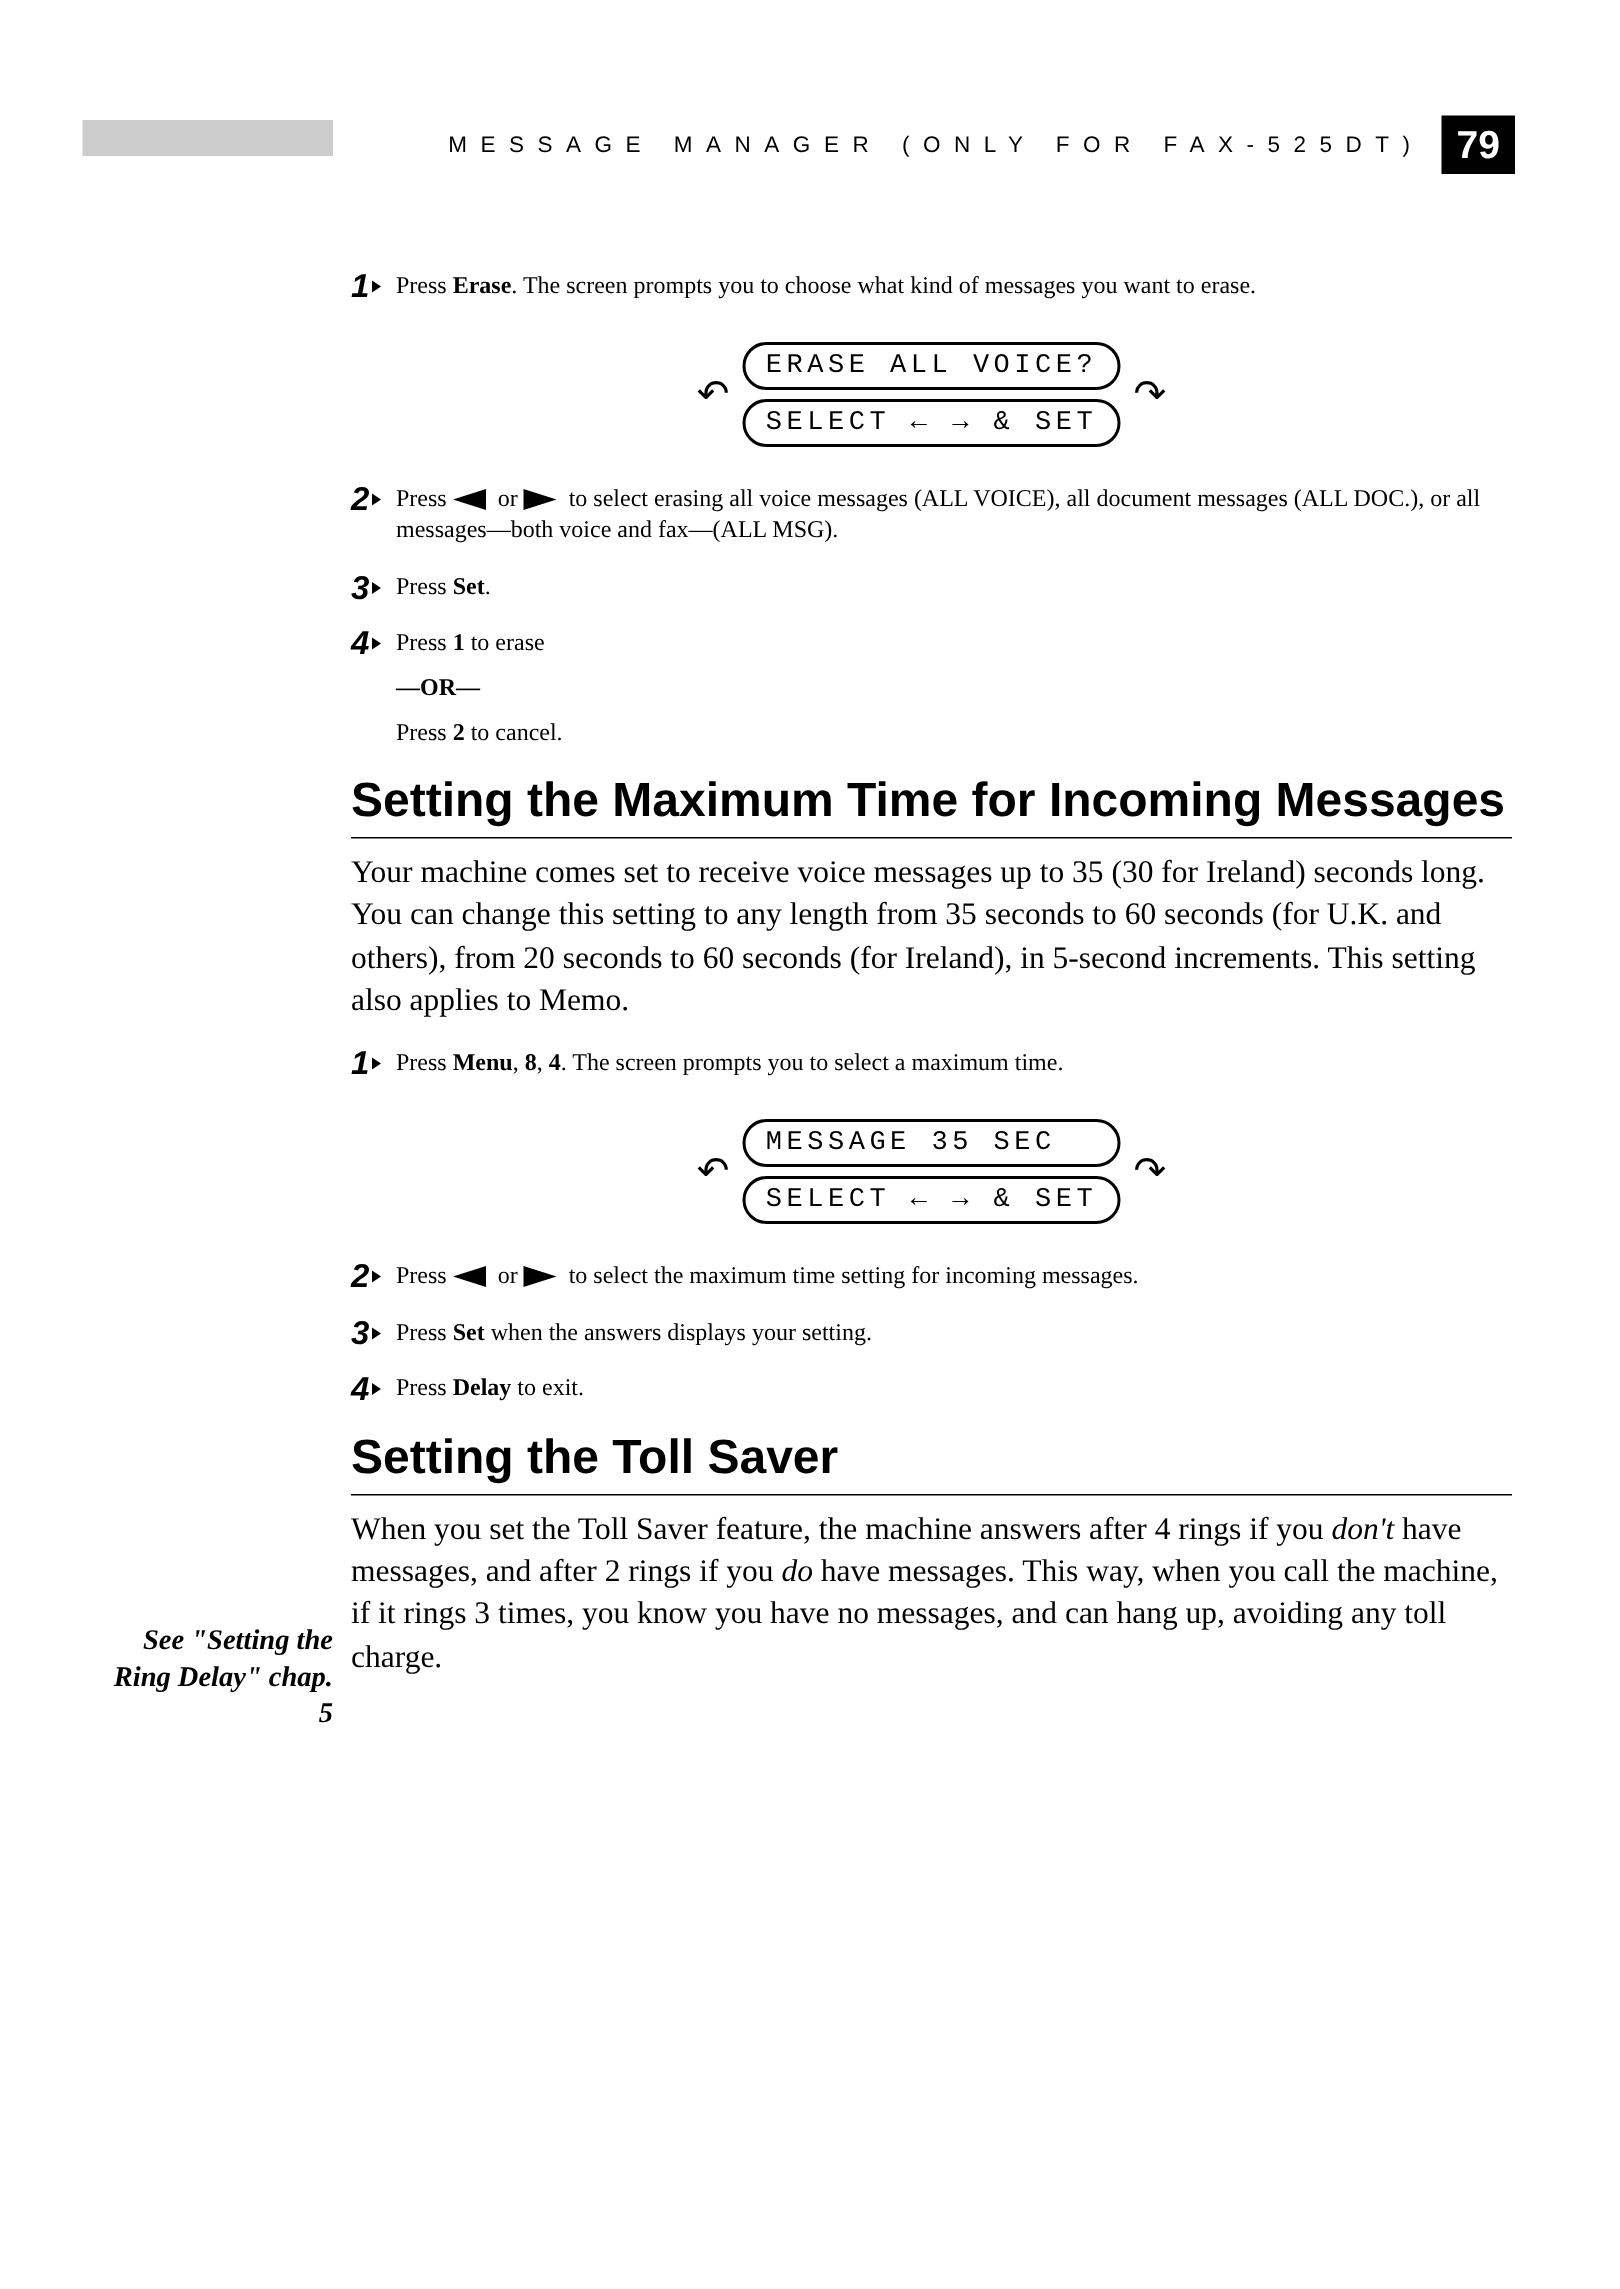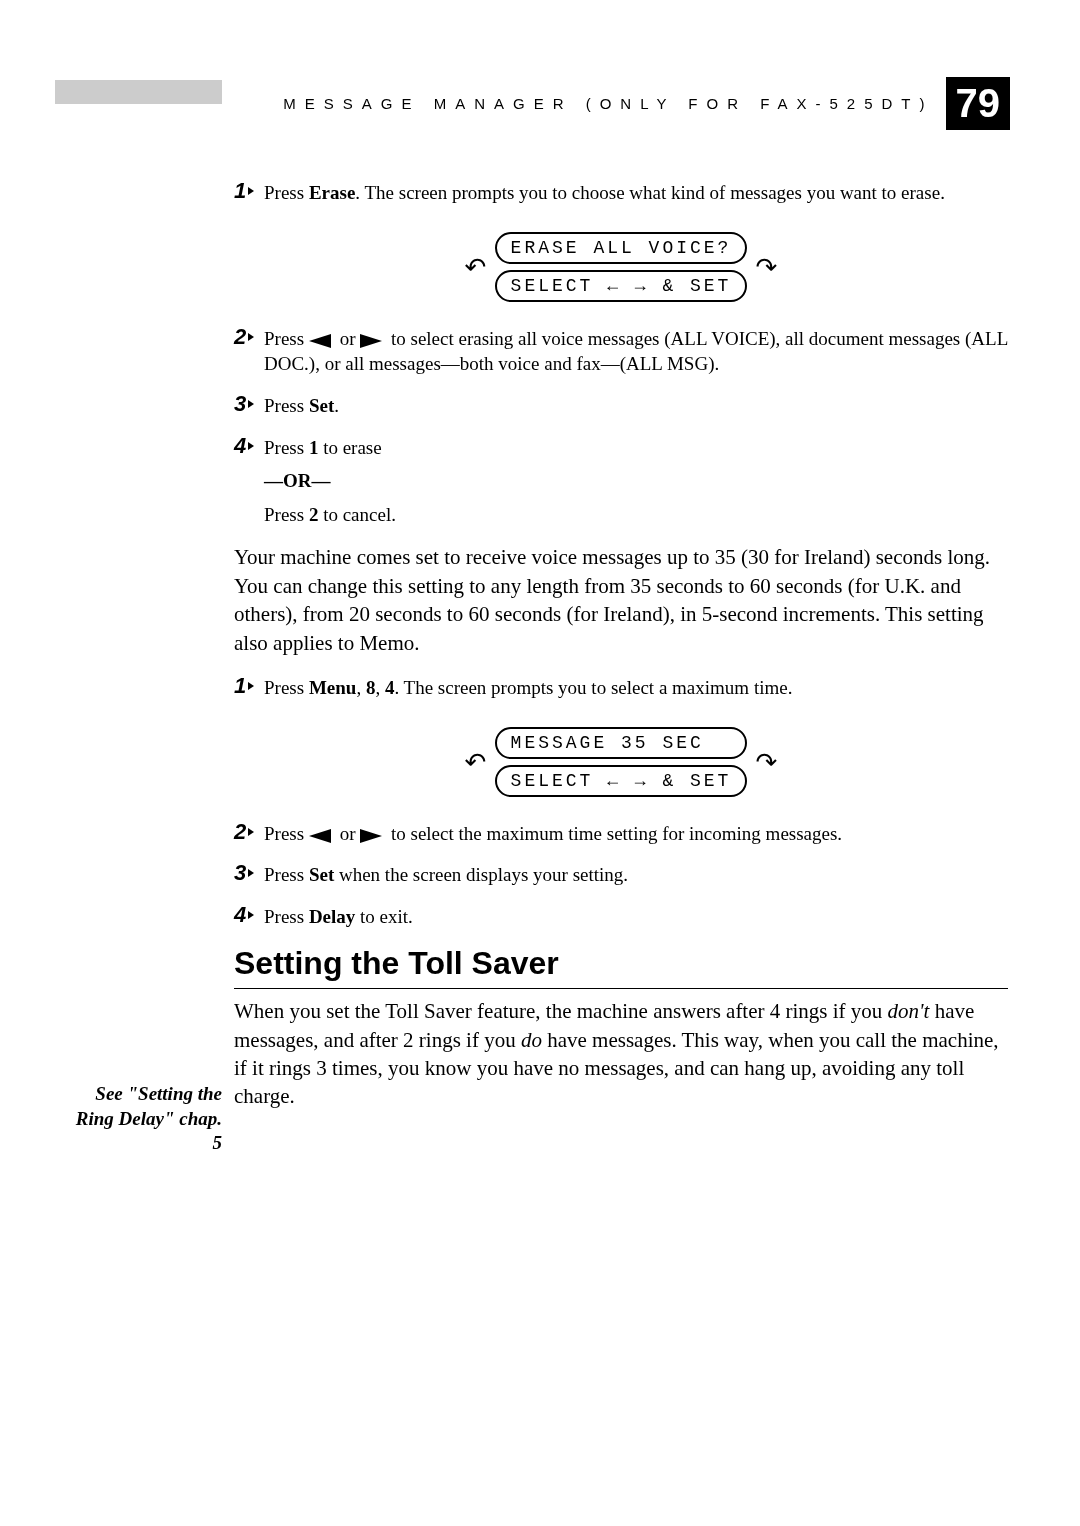--- a/index.html
+++ b/index.html
@@ -33,21 +33,21 @@
   }
   .header-title {
     font-size: 15px;
     letter-spacing: 9px;
     margin-right: 12px;
   }
   .page-number {
     background: #000;
     color: #fff;
     font-weight: bold;
-    font-size: 40px;
+    font-size: 26px;
     padding: 4px 10px;
   }
   .content {
     position: absolute;
     top: 180px;
     left: 234px;
     right: 72px;
   }
   .sidebar {
     position: absolute;
@@ -100,21 +100,21 @@
     display: inline-block;
     width: 0; height: 0;
     border-top: 4px solid transparent;
     border-bottom: 4px solid transparent;
     border-left: 6px solid #000;
     margin-left: 2px;
     position: relative;
     top: -3px;
   }
   .step-text {
-    font-size: 19px;
+    font-size: 16px;
     line-height: 1.35;
   }
   .step-text p { margin: 0 0 8px 0; }
   .bold { font-weight: bold; }
   .italic { font-style: italic; }
   .lcd-container {
     text-align: center;
     margin: 12px 0 18px 0;
   }
   .lcd-wrap {
@@ -237,20 +237,21 @@
       <span class="step-num">4</span>
       <div class="step-text">
         <p><span>Press </span><span class="bold">1</span><span> to erase</span></p>
         <div class="below-steps">
           <p class="or-line">—OR—</p>
           <p><span>Press </span><span class="bold">2</span><span> to cancel.</span></p>
         </div>
       </div>
     </div>
 
+    <h2 class="section section-gap">Setting the Maximum Time for Incoming Messages</h2>
     <p class="body-text">Your machine comes set to receive voice messages up to 35 (30 for Ireland) seconds long. You can change this setting to any length from 35 seconds to 60 seconds (for U.K. and others), from 20 seconds to 60 seconds (for Ireland), in 5-second increments. This setting also applies to Memo.</p>
 
     <div class="step" style="margin-top:18px">
       <span class="step-num">1</span>
       <div class="step-text">
         <p>
           <span>Press </span><span class="bold">Menu</span><span>, </span><span class="bold">8</span><span>, </span><span class="bold">4</span><span>. The screen prompts you to select a maximum time.</span>
         </p>
       </div>
     </div>
@@ -269,21 +270,21 @@
       <div class="step-text">
         <p>
           <span>Press </span><span class="inline-triangle-left"></span><span> or </span><span class="inline-triangle-right"></span><span> to select the maximum time setting for incoming messages.</span>
         </p>
       </div>
     </div>
 
     <div class="step">
       <span class="step-num">3</span>
       <div class="step-text">
-        <p><span>Press </span><span class="bold">Set</span><span> when the screen displays your setting.</span></p>
+        <p><span>Press </span><span class="bold">Set</span><span> when the answers displays your setting.</span></p>
       </div>
     </div>
 
     <div class="step">
       <span class="step-num">4</span>
       <div class="step-text">
         <p><span>Press </span><span class="bold">Delay</span><span> to exit.</span></p>
       </div>
     </div>
 

